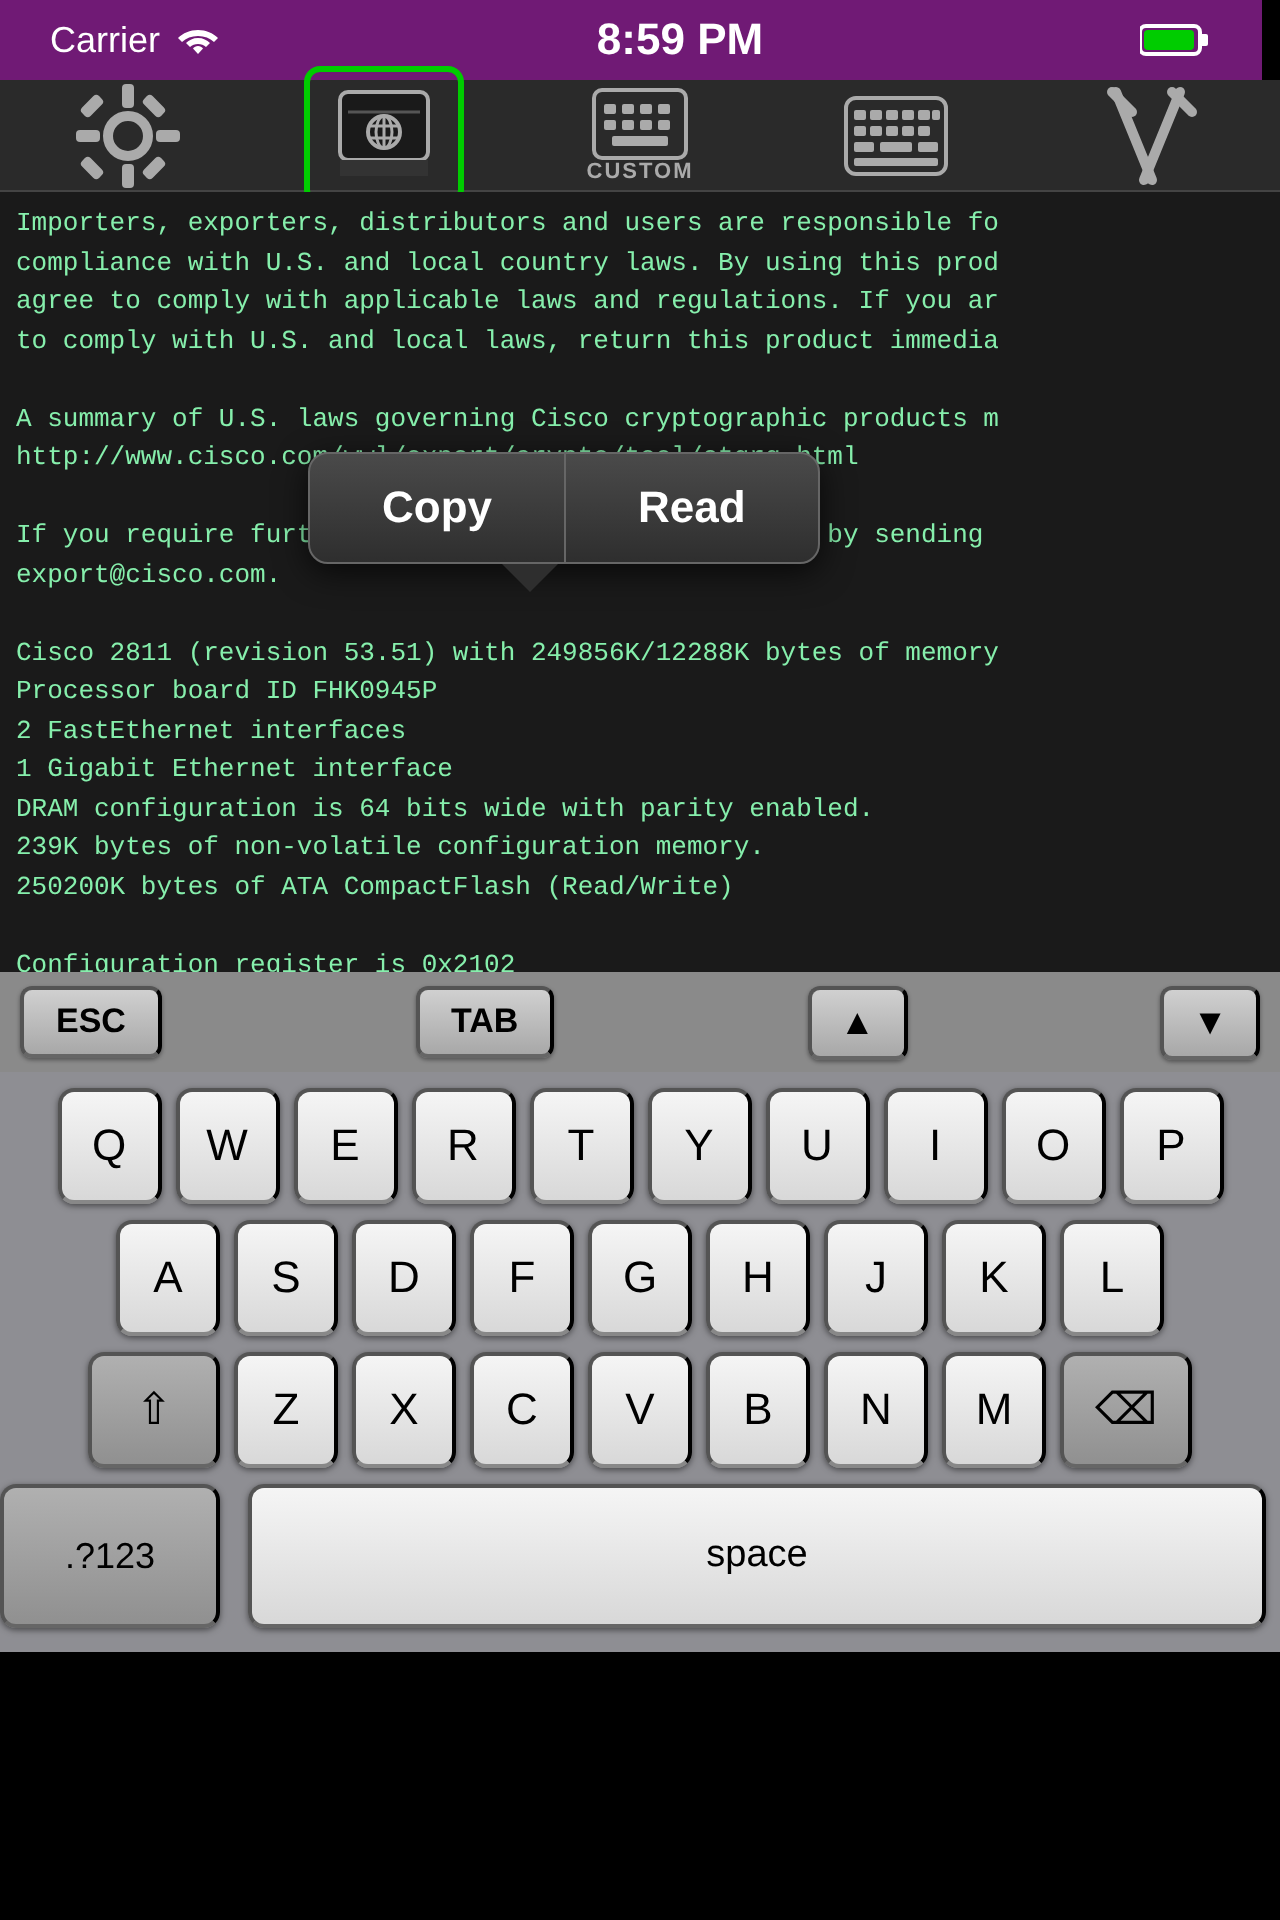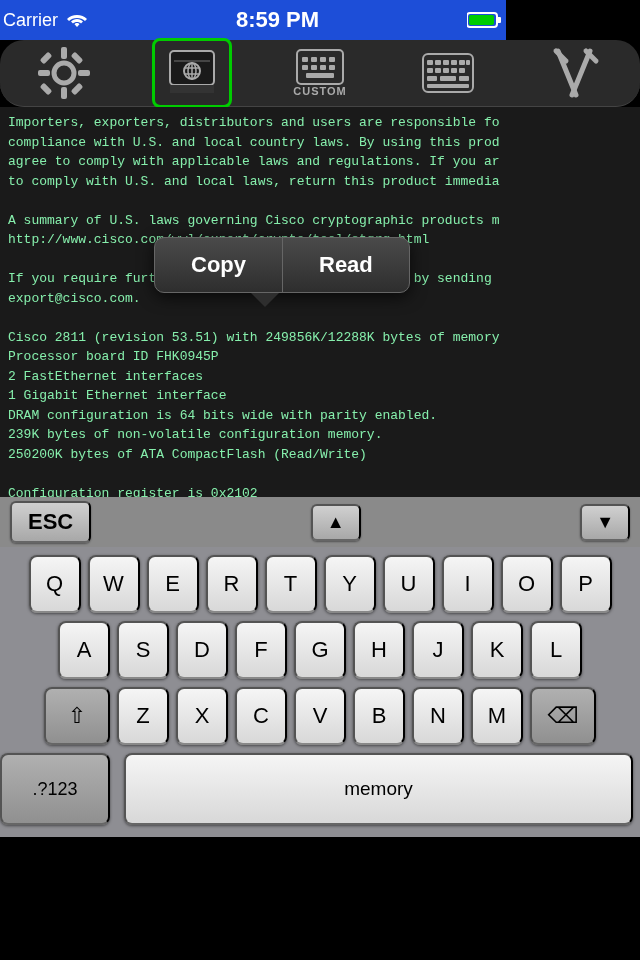--- a/index.html
+++ b/index.html
@@ -7,45 +7,44 @@
     body {
       width: 640px;
       height: 960px;
       overflow: hidden;
       font-family: 'Helvetica Neue', Helvetica, Arial, sans-serif;
       background: #000;
     }
 
     
     #status-bar {
-      width: 506px;
+      width: 631px;
       height: 40px;
-      background: #1d4ed8;
+      background: #701a75;
       display: flex;
       align-items: center;
       justify-content: space-between;
-      padding: 0 3px;
+      padding: 0 25px;
       color: #fff;
       font-size: 18px;
       font-weight: 500;
     }
     #status-left { display: flex; align-items: center; gap: 8px; }
     #status-center { font-size: 22px; font-weight: 600; }
     #status-right { display: flex; align-items: center; gap: 6px; }
 
     
     #toolbar {
       width: 640px;
-      height: 67px;
+      height: 56px;
       background: #2a2a2a;
       display: flex;
       align-items: center;
       justify-content: space-around;
       border-bottom: 1px solid #444;
-      border-radius: 24px;
     }
     .toolbar-btn {
       display: flex;
       align-items: center;
       justify-content: center;
       width: 80px;
       height: 70px;
       cursor: pointer;
     }
 
@@ -117,21 +116,21 @@
       background: #8a8a8a;
       display: flex;
       align-items: center;
       justify-content: space-between;
       padding: 4px 10px;
     }
     .special-key {
       background: linear-gradient(to bottom, #d0d0d0, #a8a8a8);
       border-radius: 6px;
       padding: 6px 16px;
-      font-size: 22px;
+      font-size: 17px;
       font-weight: 600;
       color: #000;
       cursor: pointer;
       border-bottom: 2px solid #666;
       box-shadow: 0 1px 2px rgba(0,0,0,0.4);
     }
     .special-key-arrow {
       background: linear-gradient(to bottom, #d0d0d0, #a8a8a8);
       border-radius: 6px;
       padding: 6px 14px;
@@ -334,20 +333,21 @@
   <div id="context-menu">
     <div id="context-menu-inner">
       <button class="context-btn">Copy</button>
       <button class="context-btn">Read</button>
     </div>
   </div>
 </div>
 
 <div id="special-keys">
   <button class="special-key">ESC</button>
+  <button class="special-key">TAB</button>
   <button class="special-key-arrow">▲</button>
   <button class="special-key-arrow">▼</button>
 </div>
 
 <div id="keyboard">
 
   <div class="key-row">
   <button class="key key-normal">Q</button>
       <button class="key key-normal">W</button>
       <button class="key key-normal">E</button>
@@ -379,15 +379,15 @@
       <button class="key key-normal">C</button>
       <button class="key key-normal">V</button>
       <button class="key key-normal">B</button>
       <button class="key key-normal">N</button>
       <button class="key key-normal">M</button>
       <button class="key key-delete">⌫</button>
     </div>
 
   <div class="key-row">
   <button class="key-bottom key-num">.?123</button>
-      <button class="key-bottom key-space">memory</button>
+      <button class="key-bottom key-space">space</button>
     </div>
 </div>
 
 </body></html>

